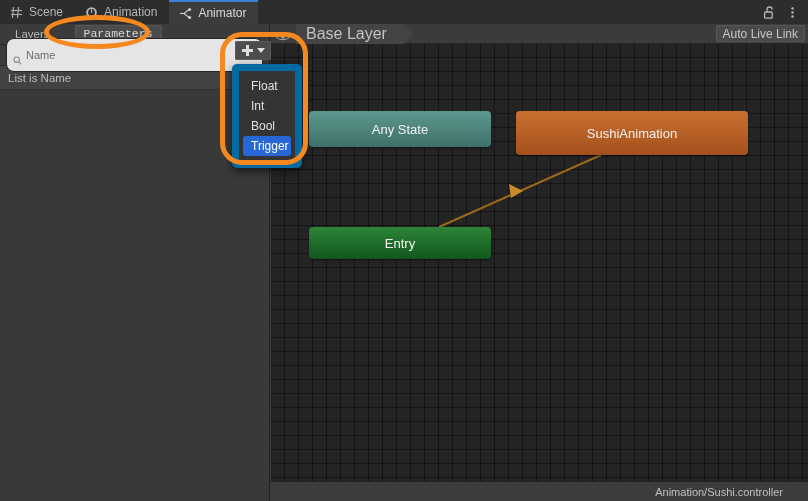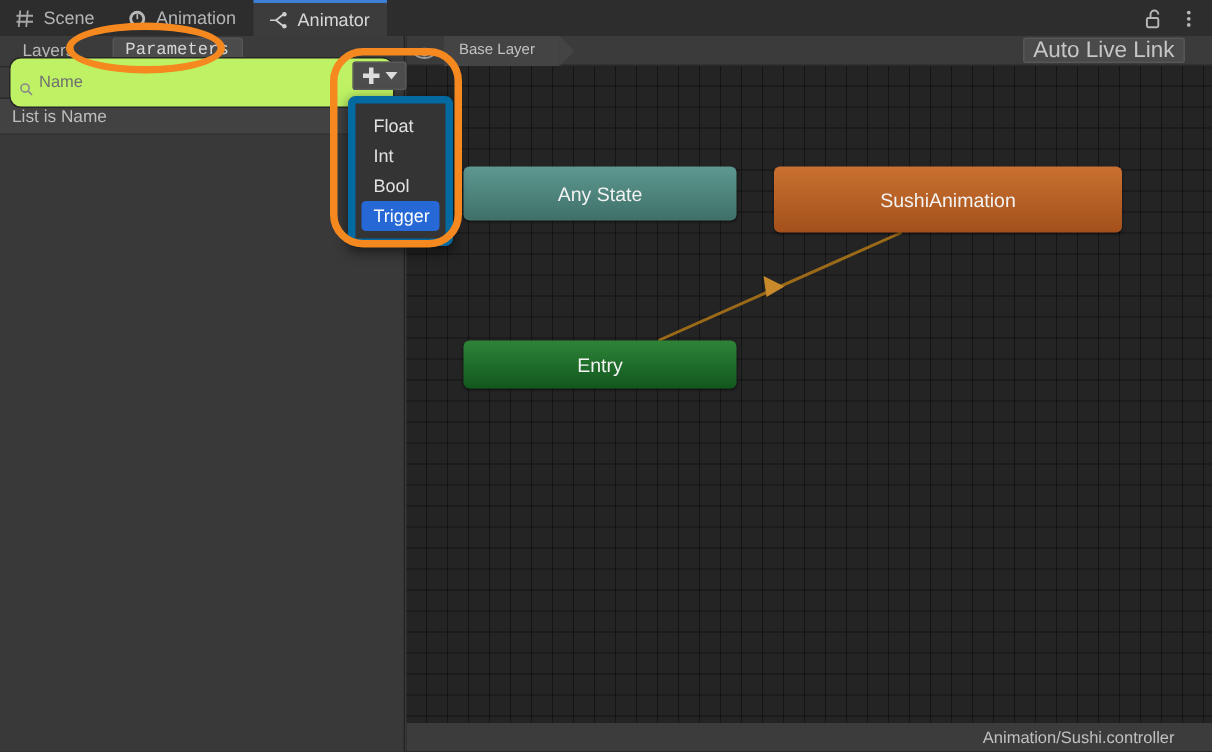--- a/index.html
+++ b/index.html
@@ -45,21 +45,21 @@
   }
   .lp-tab {
     font-size:11.5px; color:#b9b9b9; padding:2px 9px 3px 9px; border-radius:2px;
   }
   .lp-tab.active { background:#4b4b4b; color:#d6d6d6; box-shadow:inset 0 0 0 1px #555;font-family:Liberation Mono, monospace; }
   .lp-searchrow {
     height:21px; background:#3b3b3b; display:flex; align-items:center;
     padding:0 6px; border-bottom:1px solid #2a2a2a;
   }
   .searchbox {
-    flex:1; height:15px; background:#bef264; border-radius:8px;
+    flex:1; height:15px; background:#e5e5e5; border-radius:8px;
     display:flex; align-items:center; padding:16px 6px; gap:4px;
     border:1px solid #272727;
   }
   .mag-icon { width:9px; height:9px; position:relative; flex:none; }
   .search-text { font-size:11px; color:#6f6f6f; }
   .lp-emptyrow {
     height:24px; background:#424242; display:flex; align-items:center;
     padding-left:8px; border-bottom:1px solid #313131;
   }
   .lp-emptyrow span { font-size:11.5px; color:#bdbdbd; }
@@ -77,32 +77,32 @@
     overflow:hidden;
   }
   .graph-toolbar {
     position:absolute; left:0; top:0; width:537px; height:20px;
     background:#3b3b3b; display:flex; align-items:center;
     border-bottom:1px solid #2a2a2a; z-index:4;
   }
   .eye-icon { width:16px; height:11px; margin-left:4px; position:relative; flex:none; }
   .breadcrumb {
     margin-left:5px; height:20px; display:flex; align-items:center;
-    padding:0 16px 0 10px; font-size:10px; color:#c2c2c2;
+    padding:0 16px 0 10px; font-size:16px; color:#c2c2c2;
     background:#444; position:relative;
   }
   .breadcrumb:after {
     content:""; position:absolute; right:-10px; top:0;
     border-left:10px solid #444; border-top:10px solid transparent;
     border-bottom:10px solid transparent;
   }
   .autolivelink {
     margin-left:auto; height:17px; display:flex; align-items:center;
-    padding:0 7px; font-size:15px; color:#c6c6c6;
-    background:#4a4a4a; border-radius:2px; margin-right:18px;
+    padding:0 7px; font-size:12px; color:#c6c6c6;
+    background:#4a4a4a; border-radius:2px; margin-right:3px;
     box-shadow:inset 0 0 0 1px #565656;
   }
   .statusbar {
     position:absolute; left:0; bottom:0; width:537px; height:19px;
     background:#3c3c3c; display:flex; align-items:center;
     justify-content:flex-end; padding-right:25px;
     font-size:11px; color:#c0c0c0; z-index:4;
   }
 
   
@@ -130,21 +130,21 @@
     content:""; position:absolute; background:#dcdcdc;
   }
   .plusglyph:before { left:4px; top:0; width:3px; height:11px; }
   .plusglyph:after  { left:0; top:4px; width:11px; height:3px; }
   .caret {
     width:0; height:0; border-left:4px solid transparent;
     border-right:4px solid transparent; border-top:5px solid #dcdcdc;
   }
   .menu {
     position:absolute; left:232px; top:64px; width:70px;
-    background:#343434; border:5px solid #0369a1; border-radius:5px;
+    background:#343434; border:7px solid #0369a1; border-radius:5px;
     padding:5px 4px; z-index:12;
     box-shadow:0 3px 9px rgba(0,0,0,0.6);
   }
   .menu-item {
     height:20px; display:flex; align-items:center; padding-left:8px;
     font-size:12px; color:#e0e0e0; border-radius:3px;
   }
   .menu-item.sel { background:#2568d6; color:#ffffff; }
   .anno-ellipse {
     position:absolute; left:44px; top:15px; width:106px; height:34px;

